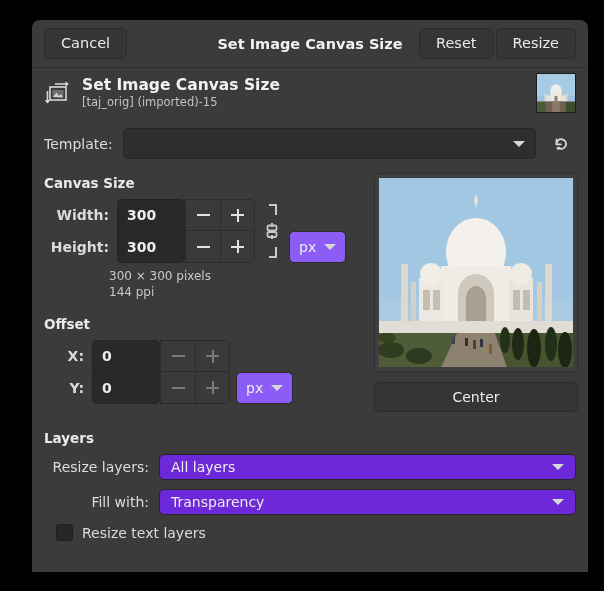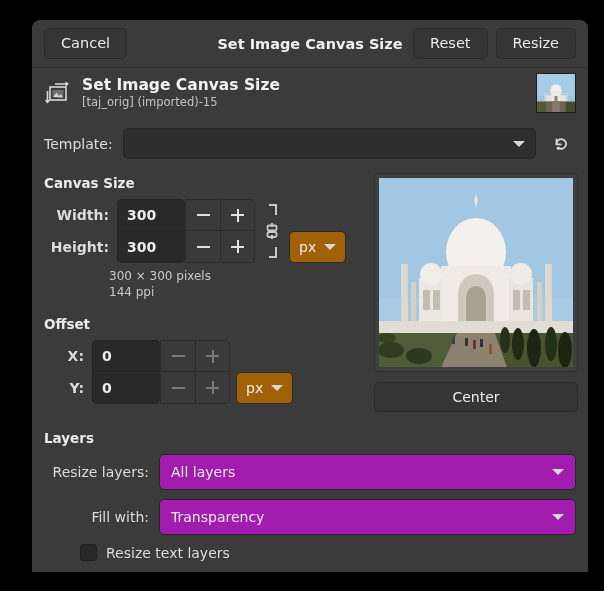--- a/index.html
+++ b/index.html
@@ -51,21 +51,21 @@
   .tb-title {
     position: absolute;
     left: 0; right: 0;
     text-align: center;
     font-size: 14.5px;
     font-weight: bold;
     color: #f1f1f1;
     pointer-events: none;
   }
   .tb-left { display: flex; gap: 8px; z-index: 2; }
-  .tb-right { display: flex; gap: 8px; z-index: 2; margin-left: auto; }
+  .tb-right { display: flex; gap: 2px; z-index: 2; margin-left: auto; }
 
   
   .subhead {
     display: flex;
     align-items: center;
     padding: 8px 12px 6px 12px;
     height: 48px;
     box-sizing: border-box;
   }
   .subhead-icon {
@@ -226,21 +226,21 @@
 
   .chain {
     width: 22px;
     flex: 0 0 22px;
     height: 64px;
     margin-left: 6px;
     position: relative;
   }
 
   .unit-combo {
-    background: #a16207;
+    background: #8b5cf6;
     border: 1px solid #2c2c2c;
     border-radius: 5px;
     height: 32px;
     display: flex;
     align-items: center;
     padding: 0 9px;
     box-sizing: border-box;
     font-size: 14px;
     color: #ececec;
     cursor: pointer;
@@ -297,38 +297,38 @@
     width: 115px;
     flex: 0 0 115px;
     text-align: right;
     padding-right: 10px;
     font-size: 14px;
     color: #dcdcdc;
     box-sizing: border-box;
   }
   .layers-combo {
     flex: 1 1 auto;
-    background: #a21caf;
+    background: #6d28d9;
     border: 1px solid #262626;
     border-radius: 5px;
-    height: 36px;
+    height: 26px;
     display: flex;
     align-items: center;
     padding: 0 11px;
     box-sizing: border-box;
     font-size: 14px;
     color: #ececec;
     cursor: pointer;
   }
 
   .check-row {
     display: flex;
     align-items: center;
     margin-top: 8px;
-    margin-left: 36px;
+    margin-left: 12px;
   }
   .checkbox {
     width: 15px; height: 15px;
     background: #272727;
     border: 1px solid #1f1f1f;
     border-radius: 3px;
     margin-right: 9px;
     cursor: pointer;
     flex: 0 0 15px;
   }

